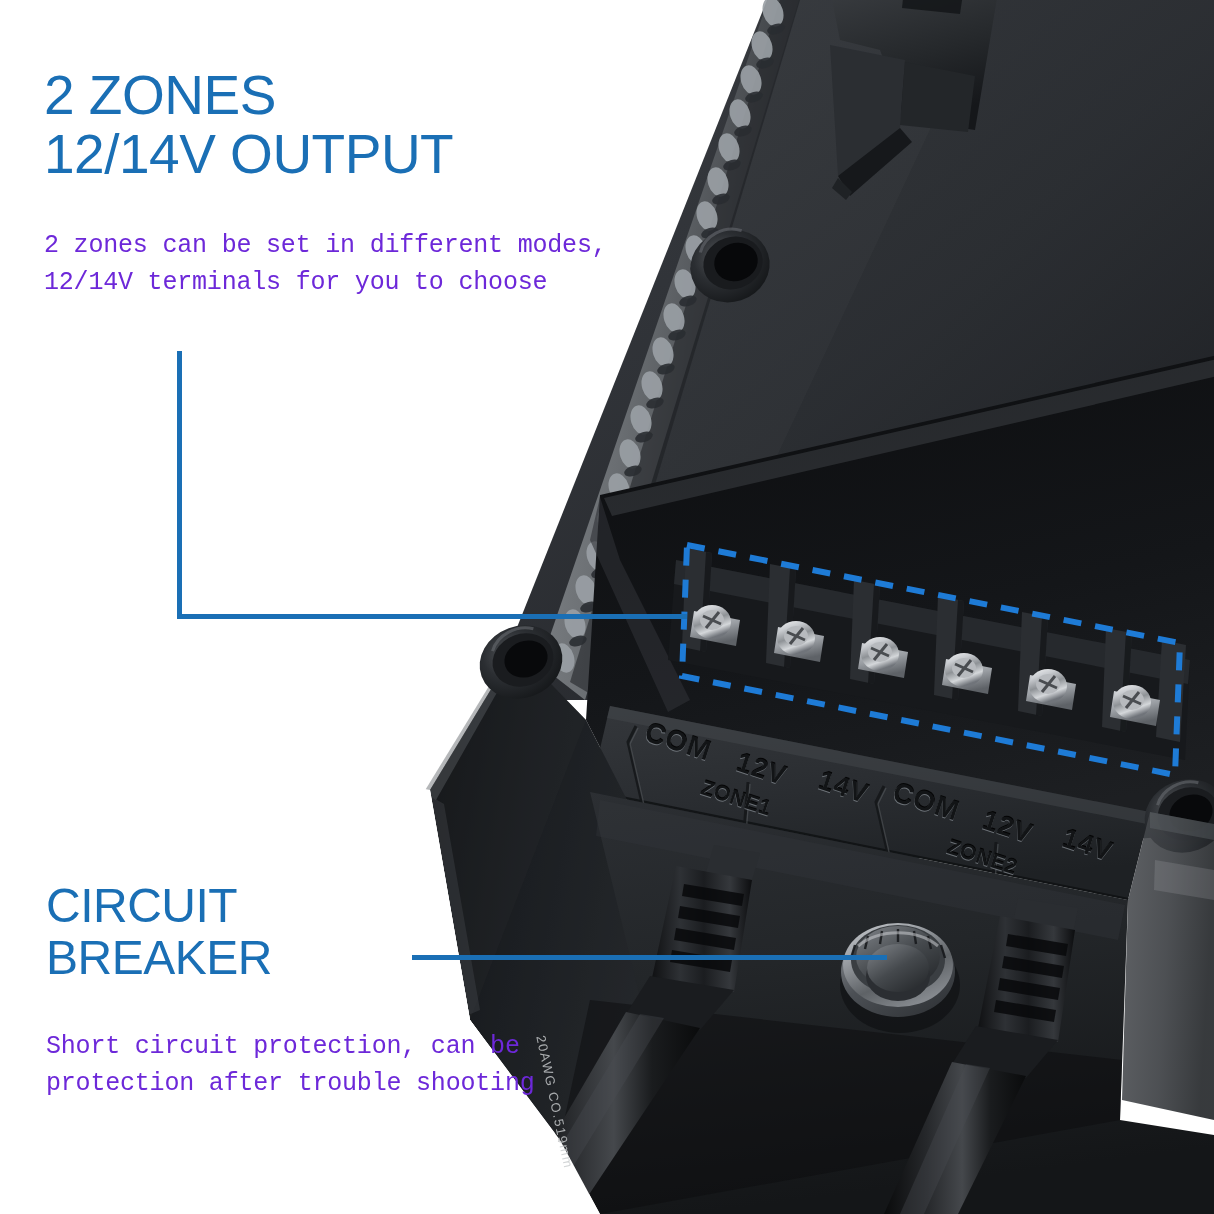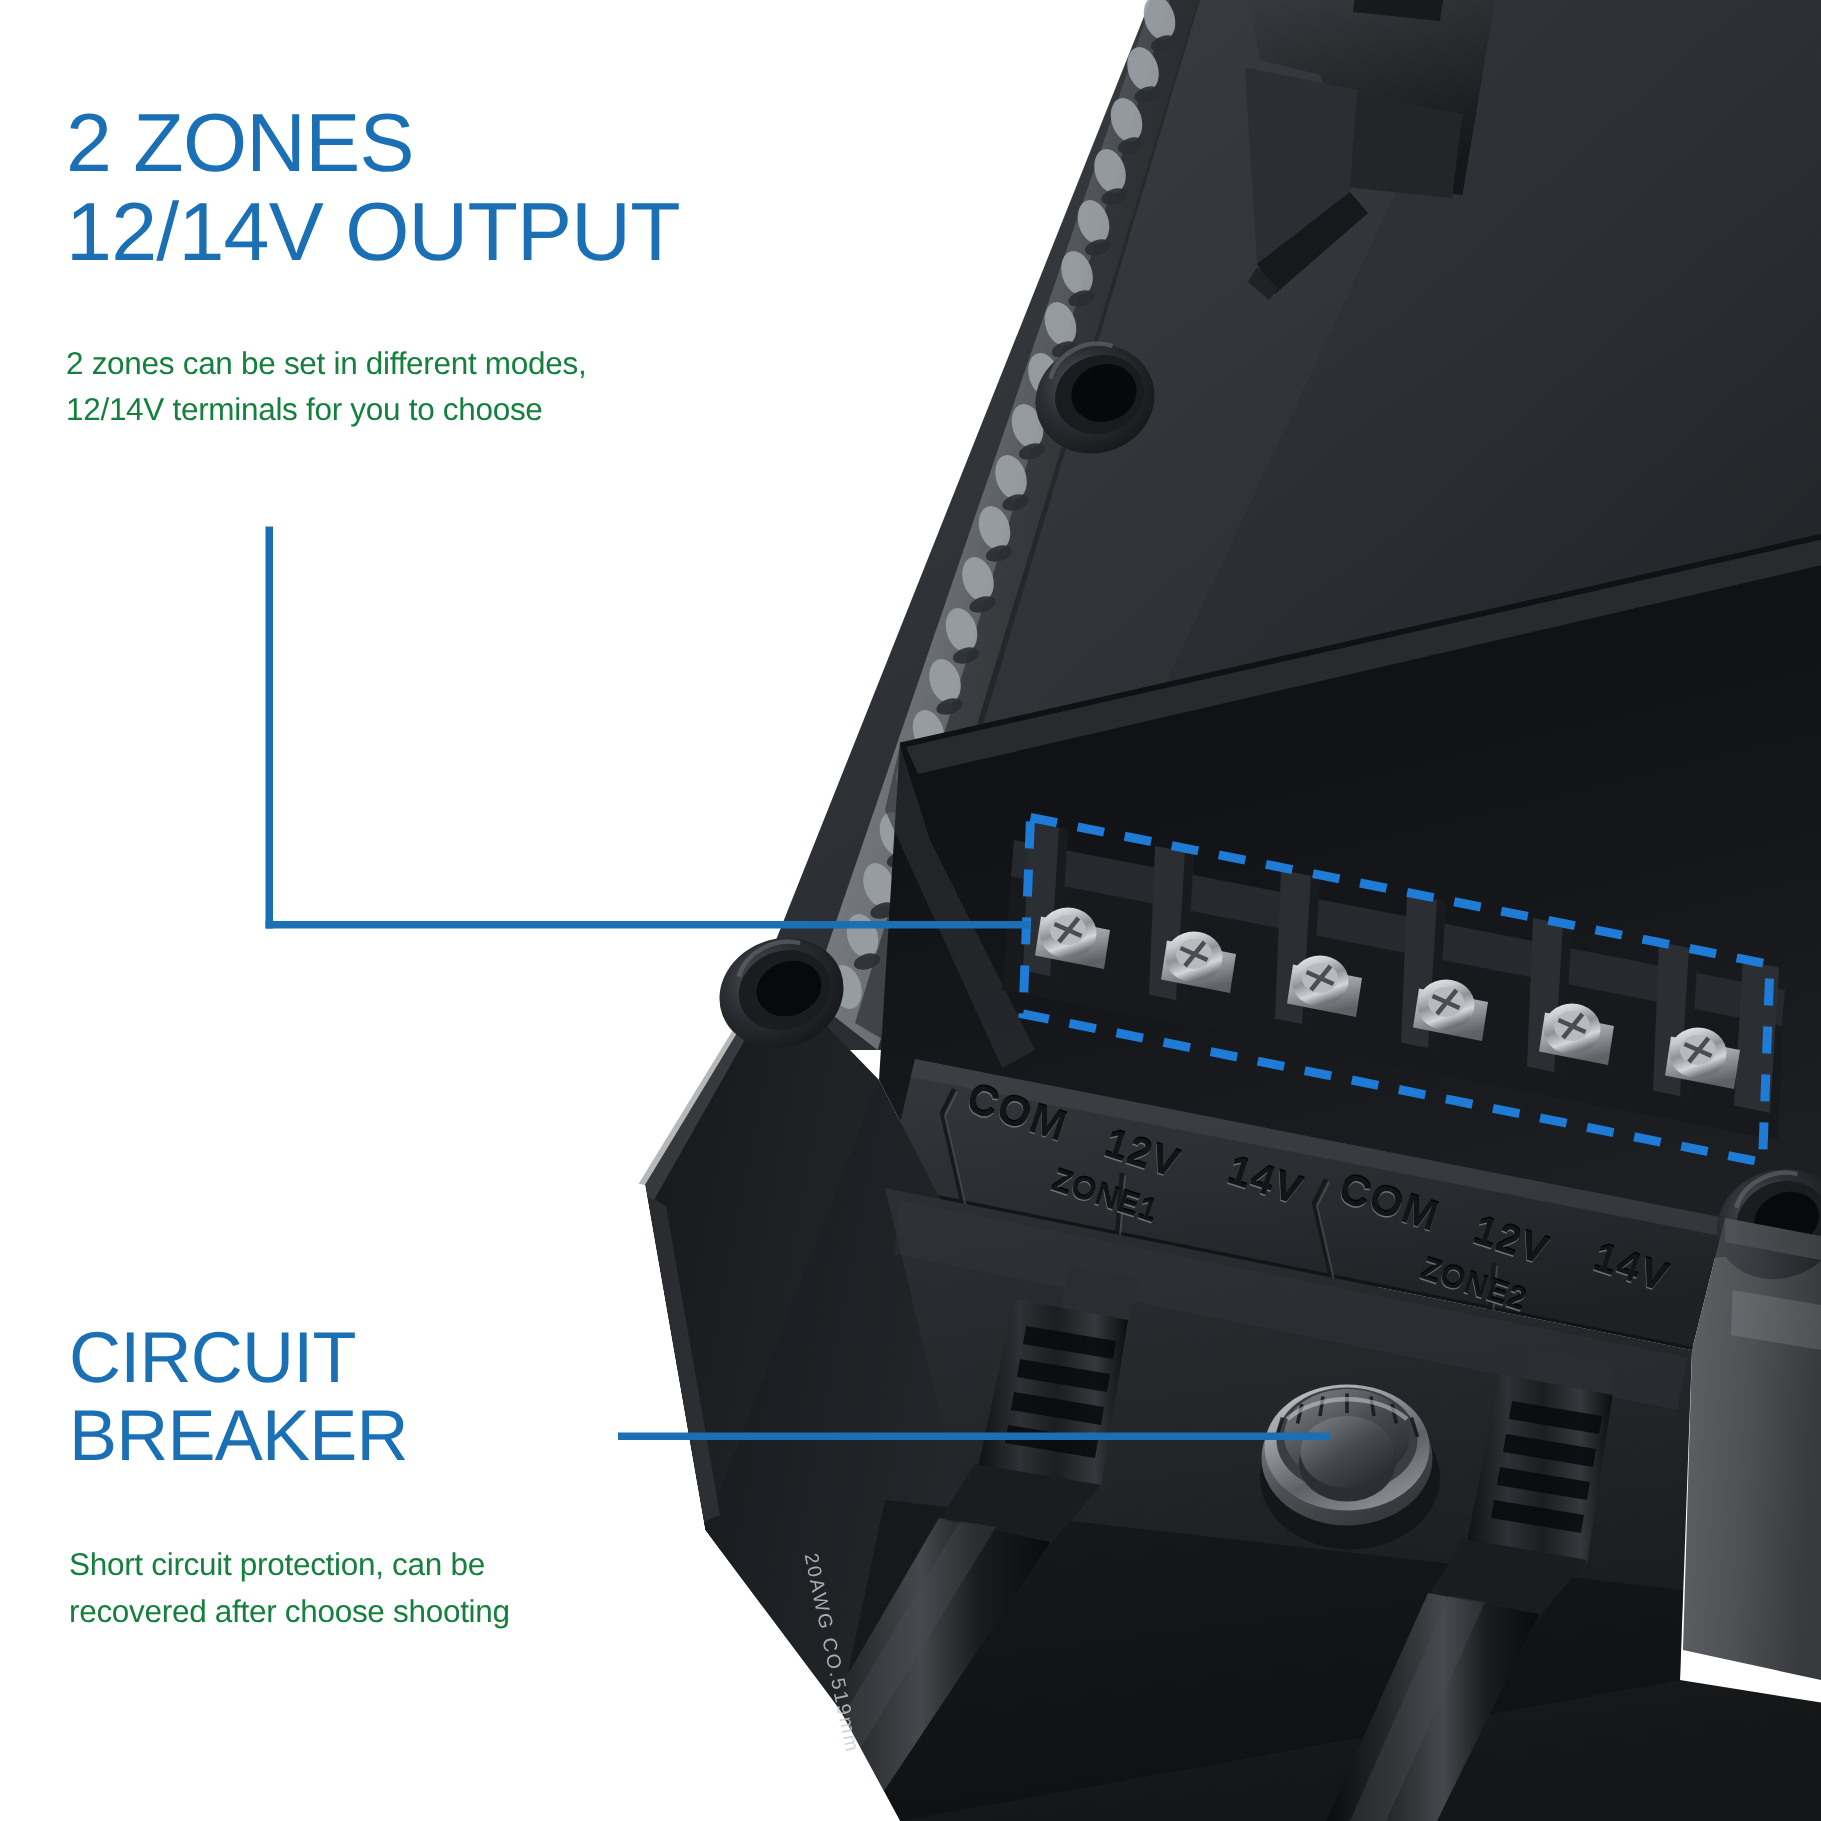--- a/index.html
+++ b/index.html
@@ -20,25 +20,26 @@
   .feature-block { position: absolute; z-index: 40; }
   .feature-title {
     color: #1A6FB5;
     font-weight: normal;
     font-size: 54px;
     line-height: 1.08;
     letter-spacing: -0.5px;
     white-space: pre-line;
   }
   .feature-desc {
-    color: #15803d;
-    font-size: 21px;
+    color: #6d28d9;
+    font-size: 25px;
     line-height: 1.48;
     letter-spacing: -0.2px;
     white-space: pre-line;
+    font-family: Liberation Mono, monospace;
   }
 
   #block-zones { left: 44px; top: 66px; }
   #block-zones .feature-title { font-size: 55px; }
   #block-zones .feature-desc { margin-top: 42px; }
 
   #block-breaker { left: 46px; top: 880px; }
   #block-breaker .feature-title { font-size: 48px; }
   #block-breaker .feature-desc { margin-top: 44px; }
 
@@ -475,16 +476,16 @@
     <div class="feature-title">2 ZONES
 12/14V OUTPUT</div>
     <div class="feature-desc">2 zones can be set in different modes,
 12/14V terminals for you to choose</div>
   </div>
 
   <div class="feature-block" id="block-breaker">
     <div class="feature-title">CIRCUIT
 BREAKER</div>
     <div class="feature-desc">Short circuit protection, can be
-recovered after choose shooting</div>
+protection after trouble shooting</div>
   </div>
 
 </div>
 
 </body></html>

